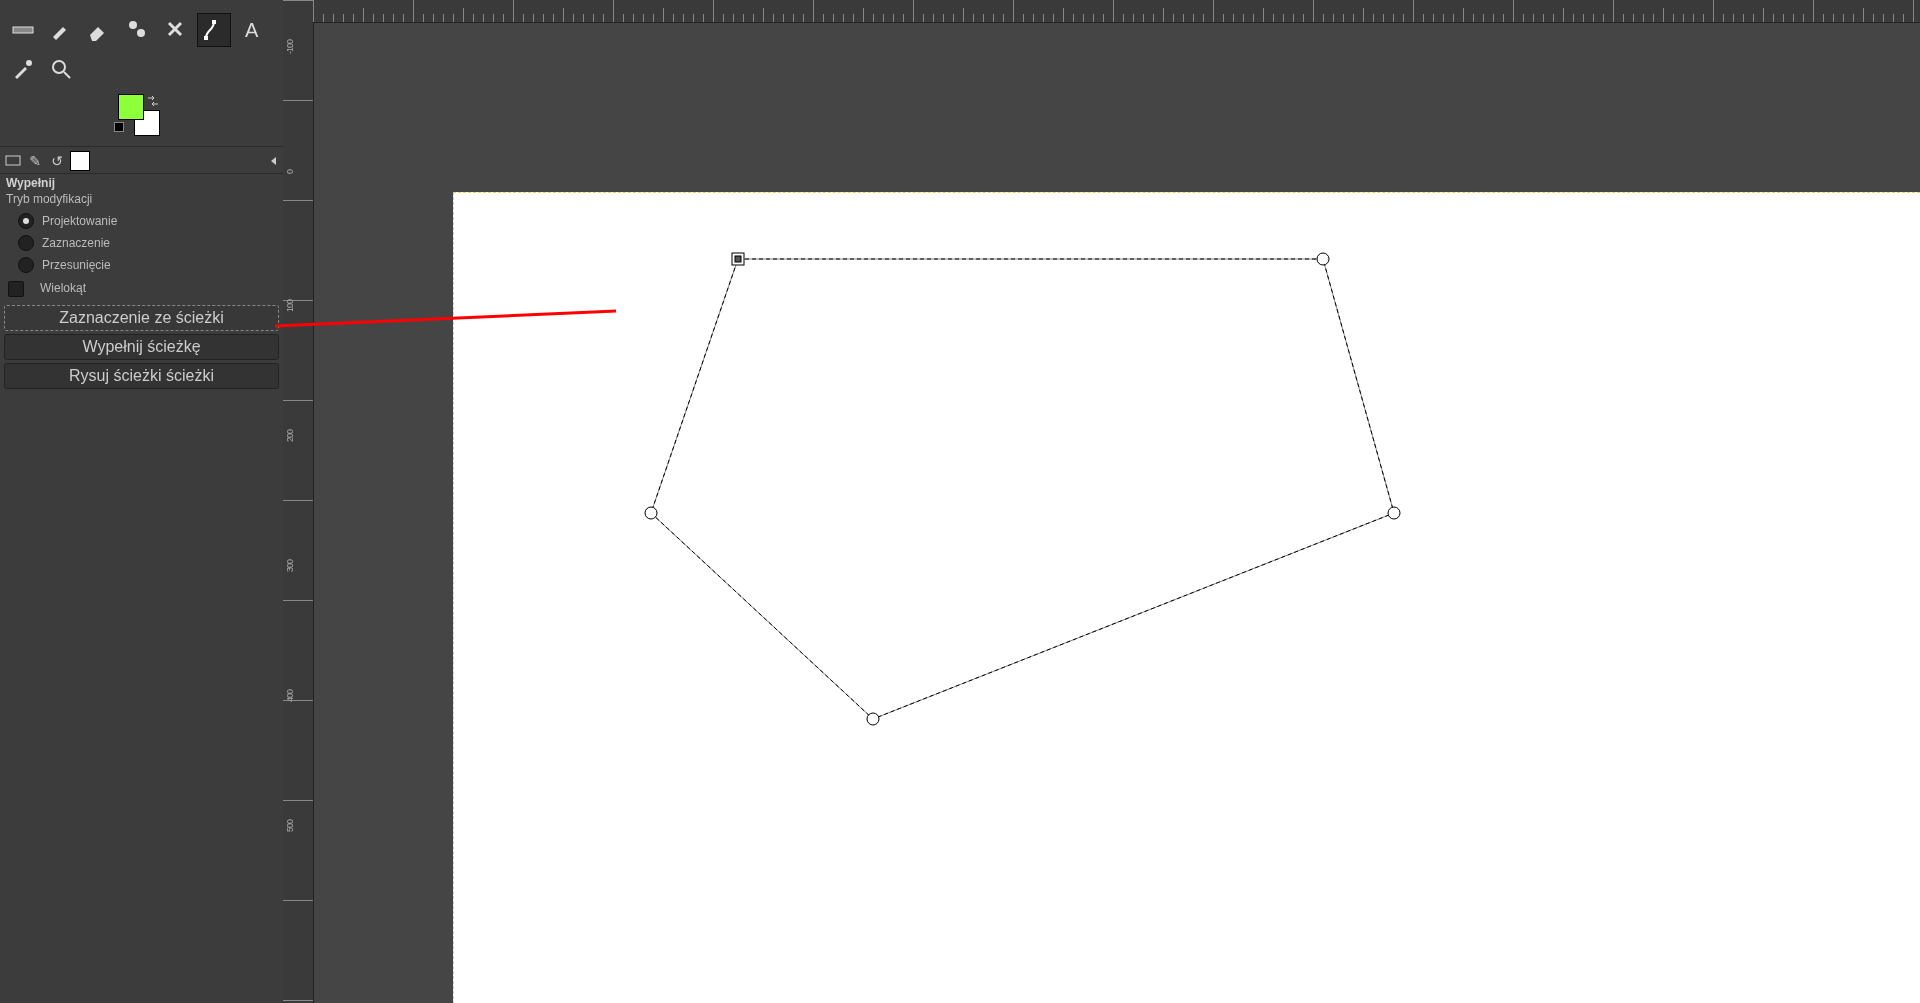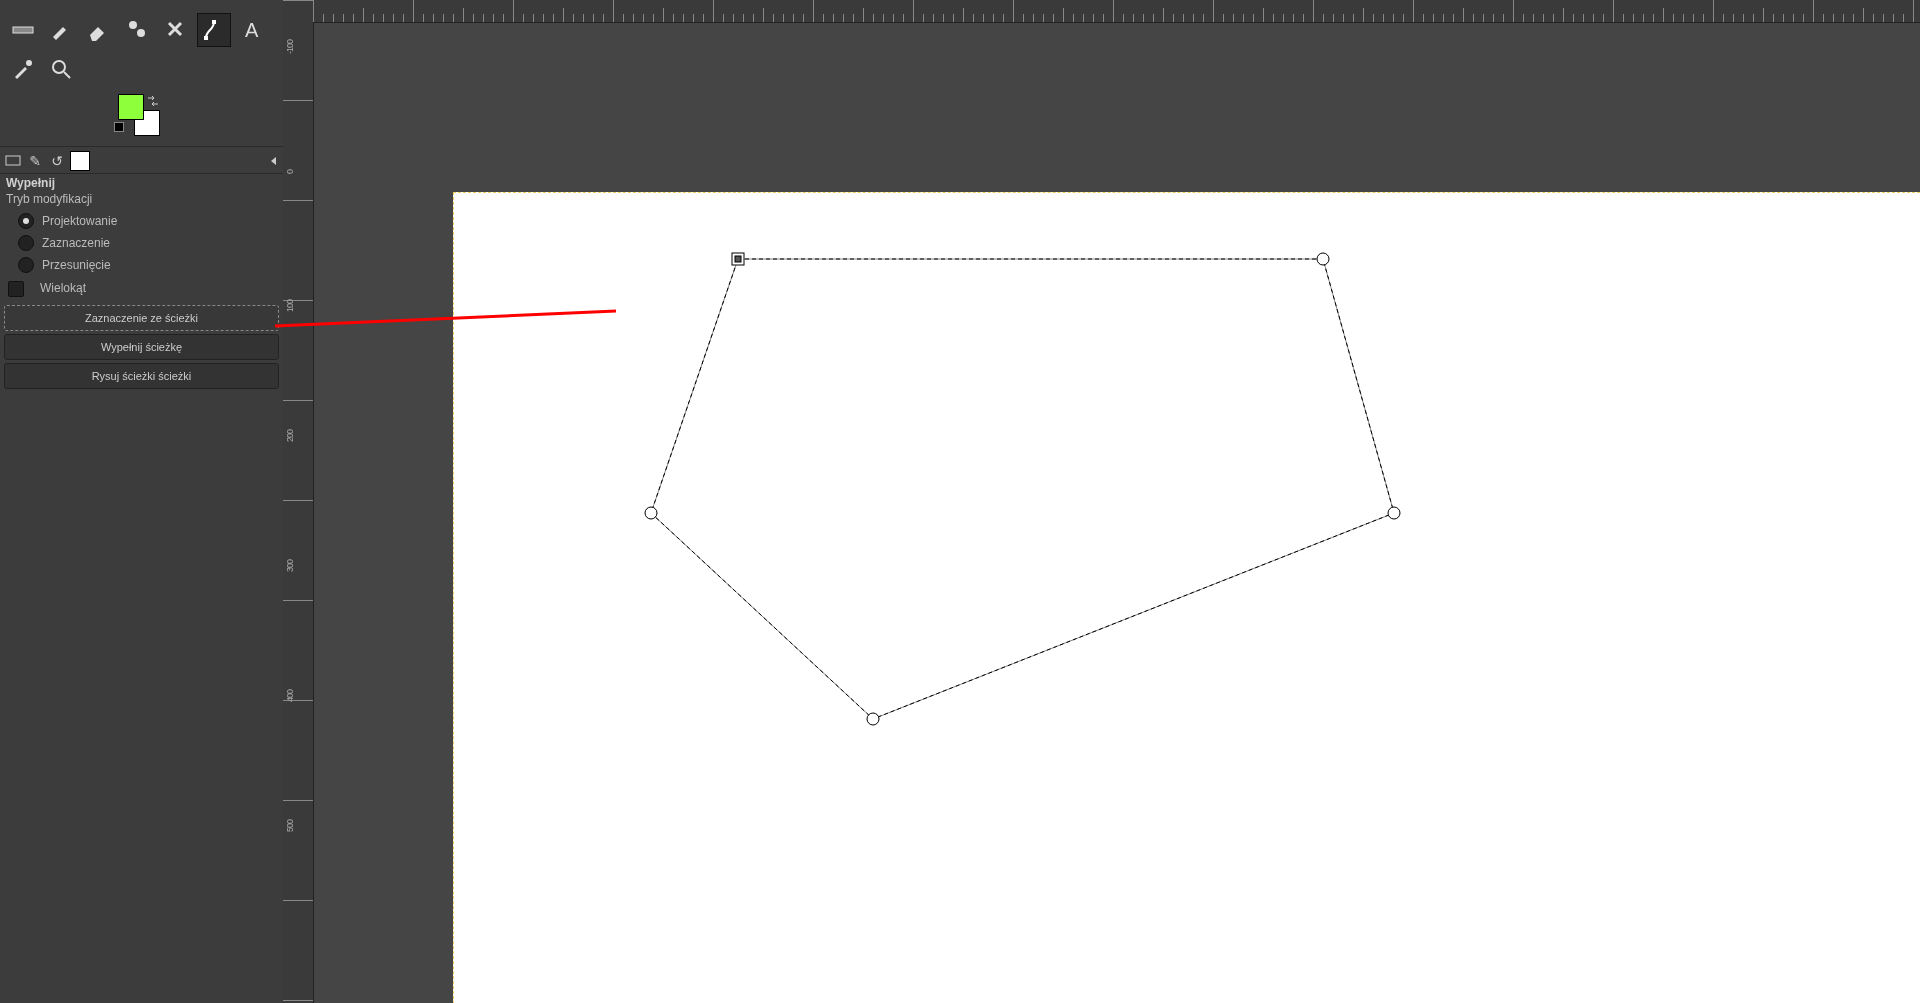--- a/index.html
+++ b/index.html
@@ -18,21 +18,21 @@
   .opt-bar .white-sw{width:18px;height:18px;background:#fff;border:1px solid #000}
   .opt-bar .spacer{flex:1}
   .opt-bar .tri{width:12px;height:12px;color:#ccc}
   .tool-title{padding:2px 6px;font-weight:bold;color:#d0d0d0;background:#3c3c3c}
   .sub-label{padding:0 6px 4px 6px;color:#bbb}
   .radio-row{display:flex;align-items:center;gap:8px;padding:3px 18px;color:#bbb}
   .radio-circle{width:14px;height:14px;border-radius:50%;background:#222;border:1px solid #111;display:flex;align-items:center;justify-content:center}
   .radio-circle.sel::after{content:"";width:6px;height:6px;background:#ddd;border-radius:50%}
   .check-row{display:flex;align-items:flex-start;gap:16px;padding:5px 8px;color:#bbb}
   .check-box{width:14px;height:14px;background:#222;border:1px solid #111;border-radius:2px}
-  .panel-btn{margin:3px 4px;height:24px;border:1px solid #222;background:#333;border-radius:3px;display:flex;align-items:center;justify-content:center;color:#ccc;font-size:11px}
+  .panel-btn{margin:3px 4px;height:24px;border:1px solid #222;background:#333;border-radius:3px;display:flex;align-items:center;justify-content:center;color:#ccc;font-size:16px}
   .panel-btn.selected{border:1px dashed #888;background:#383838}
   .canvas-area{position:absolute;left:283px;top:0;right:0;bottom:0;background:#454545}
   .ruler-h{position:absolute;left:30px;top:0;right:0;height:22px;background:#3a3a3a;border-bottom:1px solid #222}
   .ruler-v{position:absolute;left:0;top:0;width:30px;bottom:0;background:#3a3a3a;border-right:1px solid #222}
   .ruler-h .tick{position:absolute;top:0;bottom:0;border-left:1px solid #888}
   .ruler-v .tick{position:absolute;left:0;right:0;border-top:1px solid #888}
   .ruler-v .lbl{position:absolute;left:2px;color:#aaa;font-size:9px;writing-mode:vertical-rl;transform:rotate(180deg);letter-spacing:-1px}
   .canvas-vp{position:absolute;left:30px;top:22px;right:0;bottom:0;overflow:hidden}
   .image-bounds{position:absolute;left:140px;top:170px;width:1500px;height:900px;border:1px dashed #f0d060}
   .white-canvas{position:absolute;left:140px;top:170px;width:1500px;height:900px;background:#fff}

